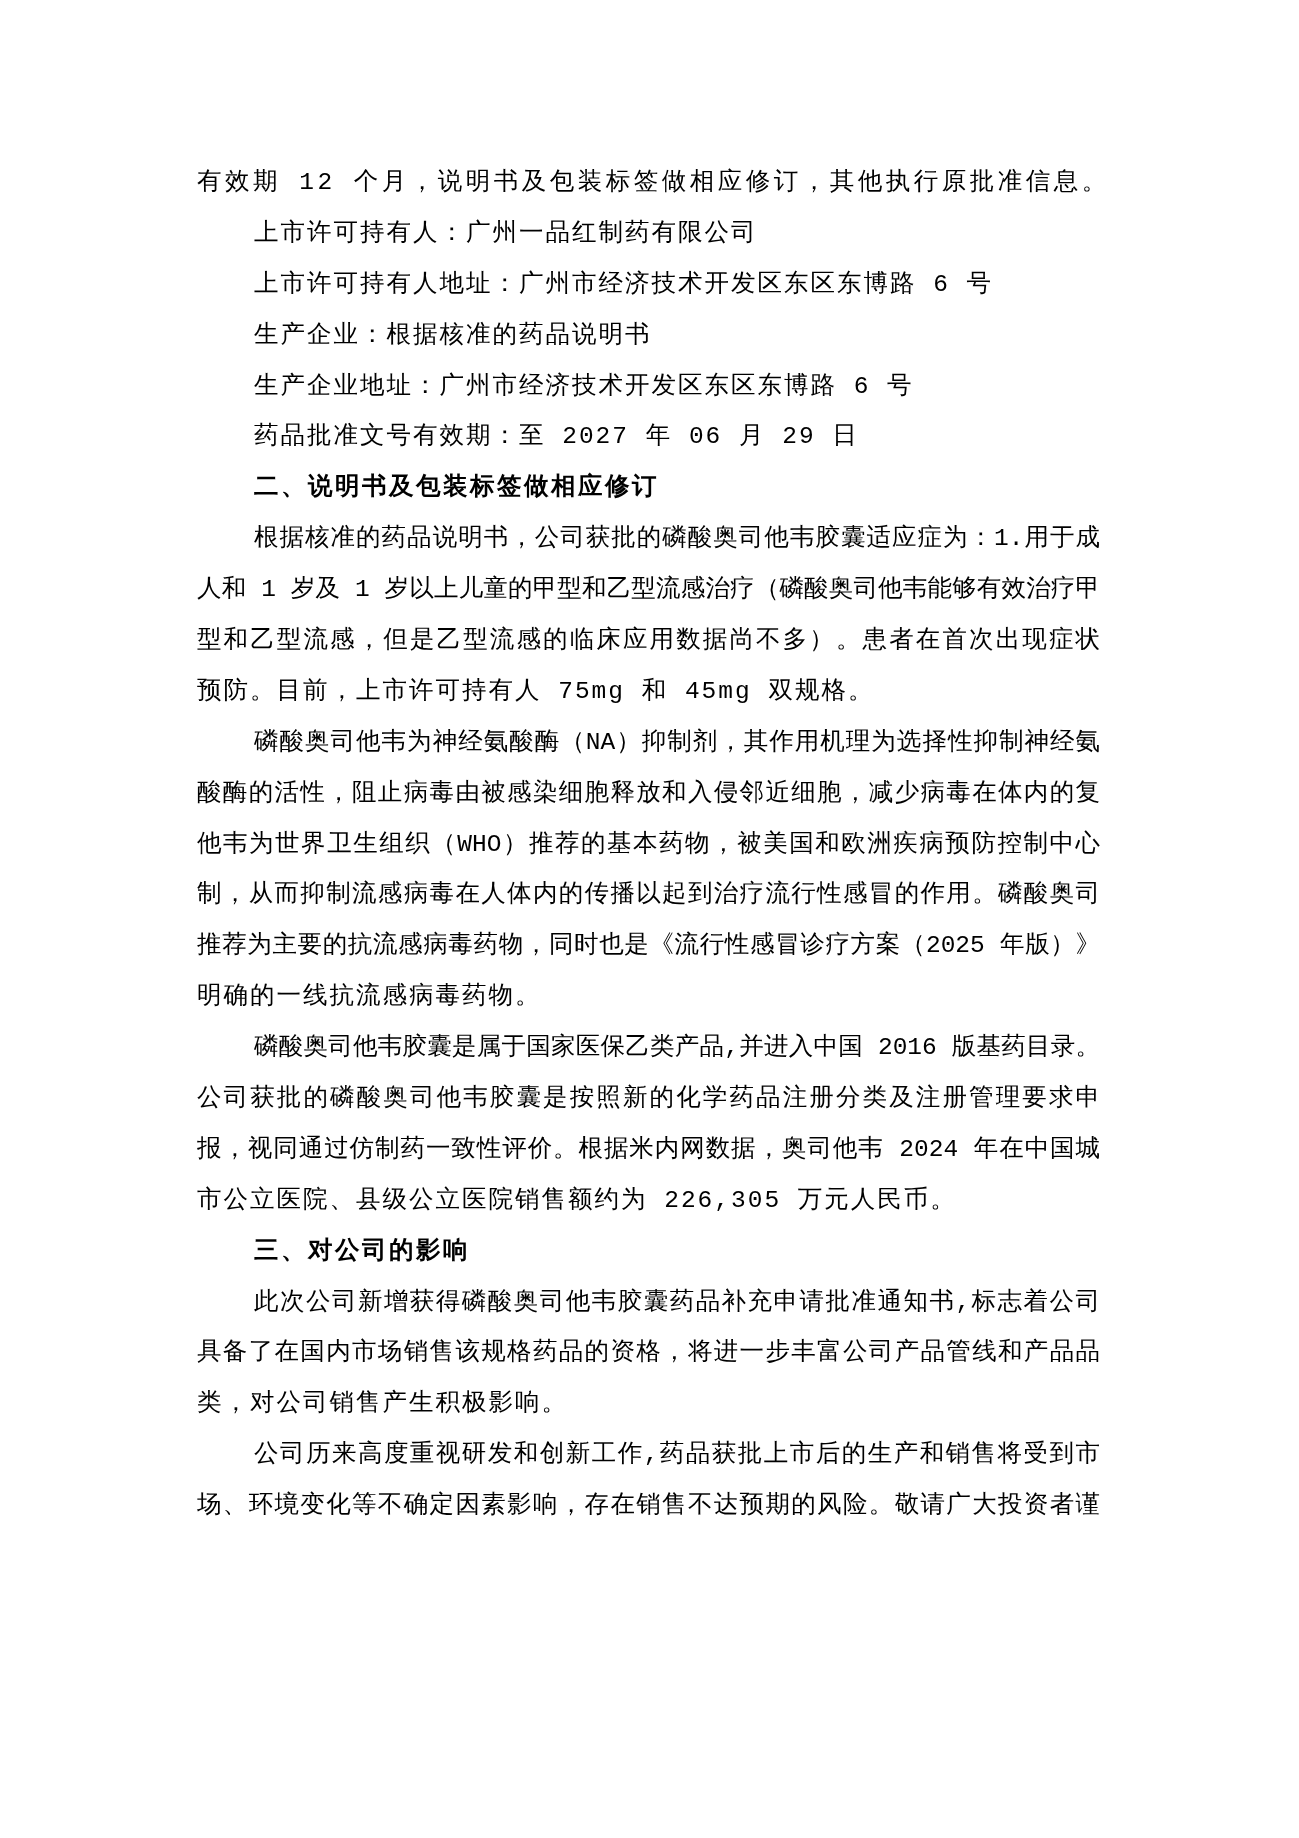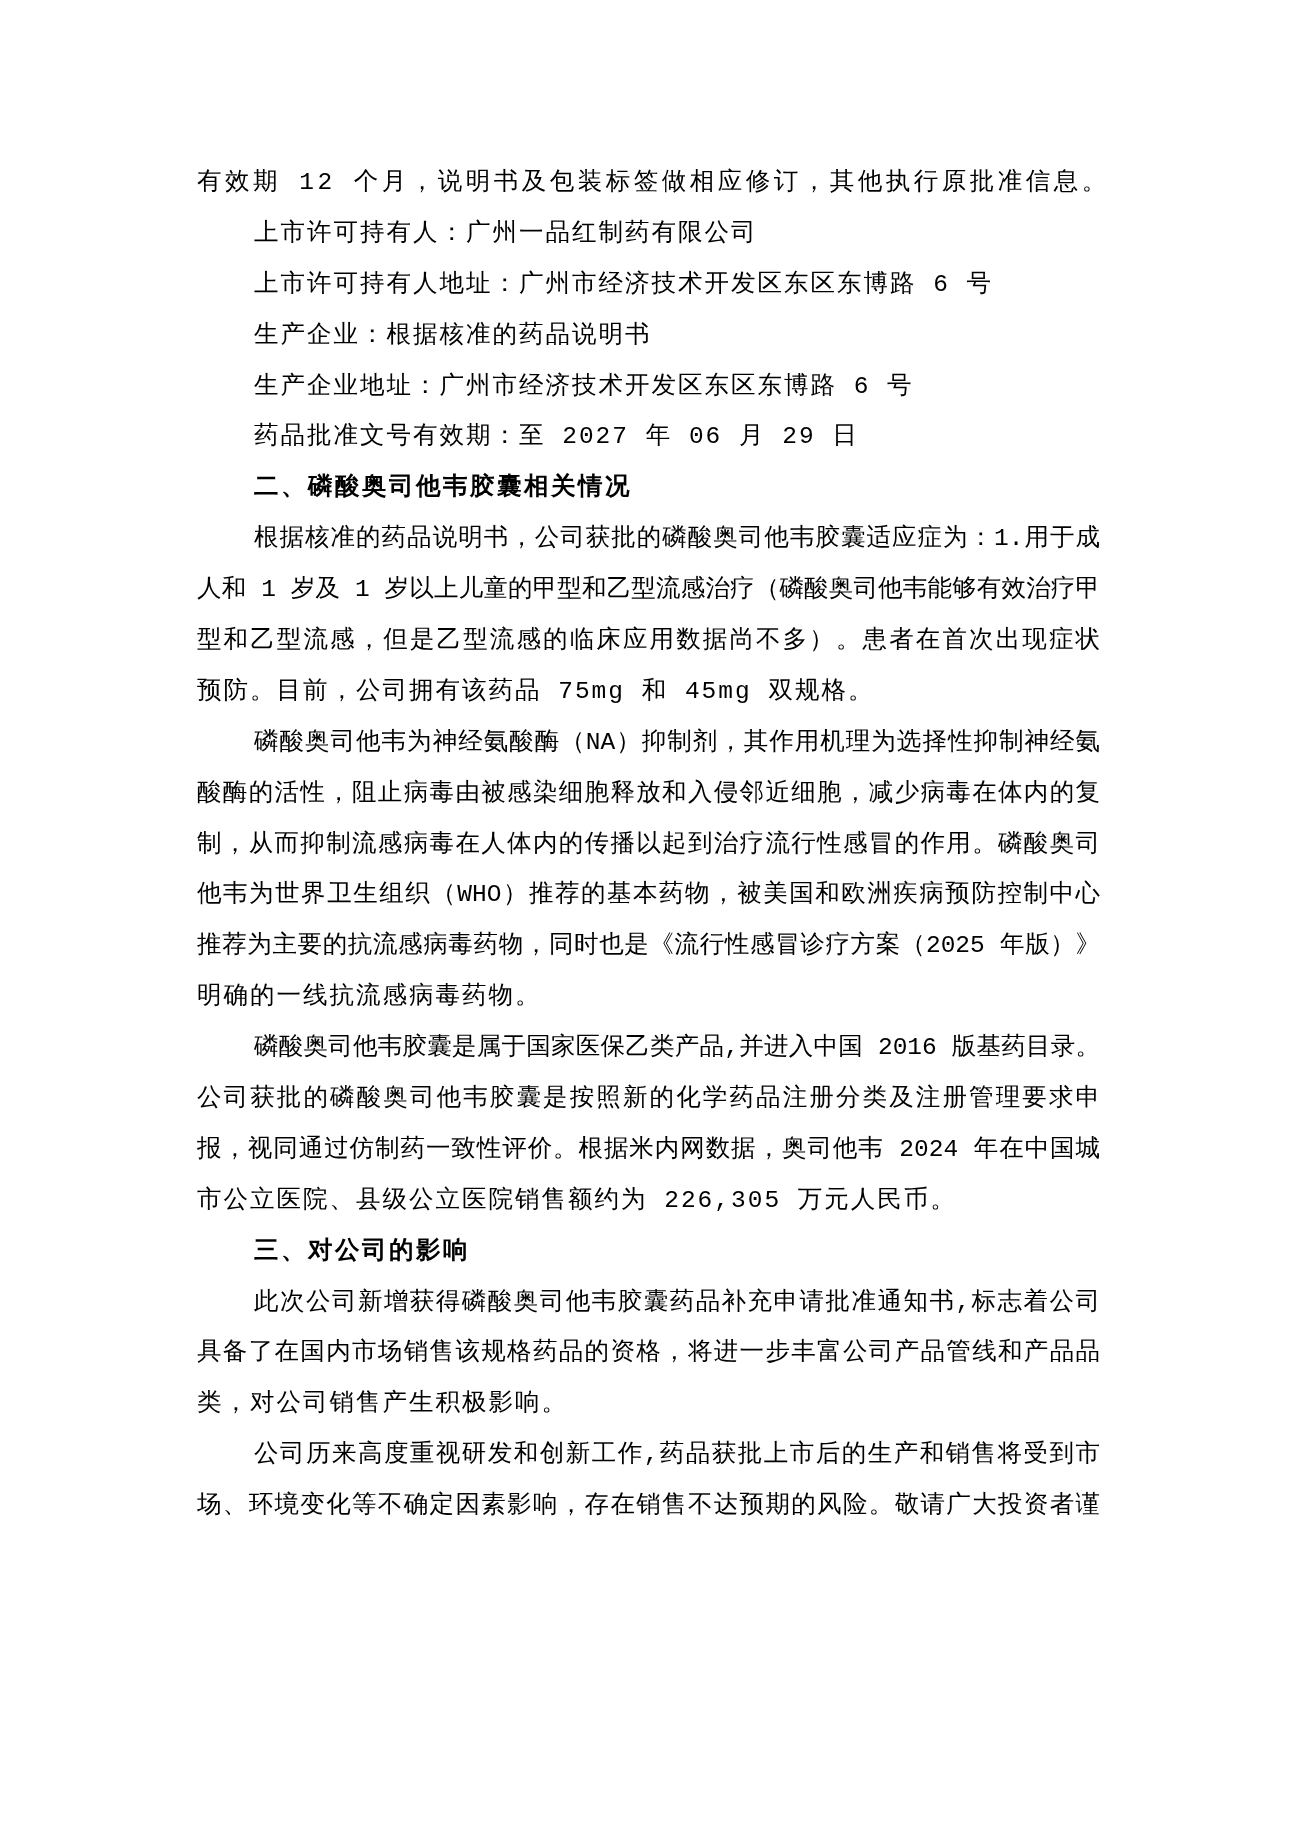--- a/index.html
+++ b/index.html
@@ -52,29 +52,29 @@
 <body>
 
 <div class="page" style="background: rgb(255, 255, 255); color: rgb(0, 0, 0);">
   <div class="text-block">
       <div class="line spread">有效期 12 个月，说明书及包装标签做相应修订，其他执行原批准信息。</div>
       <div class="line indent">上市许可持有人：广州一品红制药有限公司</div>
       <div class="line indent">上市许可持有人地址：广州市经济技术开发区东区东博路 6 号</div>
       <div class="line indent">生产企业：根据核准的药品说明书</div>
       <div class="line indent">生产企业地址：广州市经济技术开发区东区东博路 6 号</div>
       <div class="line indent">药品批准文号有效期：至 2027 年 06 月 29 日</div>
-      <div class="line indent heading">二、磷酸奥司他韦胶囊相关情况</div>
+      <div class="line indent heading">二、说明书及包装标签做相应修订</div>
       <div class="line indent fill">根据核准的药品说明书，公司获批的磷酸奥司他韦胶囊适应症为：1.用于成</div>
       <div class="line fill">人和 1 岁及 1 岁以上儿童的甲型和乙型流感治疗（磷酸奥司他韦能够有效治疗甲</div>
       <div class="line fill">型和乙型流感，但是乙型流感的临床应用数据尚不多）。患者在首次出现症状</div>
-      <div class="line">预防。目前，公司拥有该药品 75mg 和 45mg 双规格。</div>
+      <div class="line">预防。目前，上市许可持有人 75mg 和 45mg 双规格。</div>
       <div class="line indent fill">磷酸奥司他韦为神经氨酸酶（NA）抑制剂，其作用机理为选择性抑制神经氨</div>
       <div class="line fill">酸酶的活性，阻止病毒由被感染细胞释放和入侵邻近细胞，减少病毒在体内的复</div>
+      <div class="line fill">他韦为世界卫生组织（WHO）推荐的基本药物，被美国和欧洲疾病预防控制中心</div>
       <div class="line fill">制，从而抑制流感病毒在人体内的传播以起到治疗流行性感冒的作用。磷酸奥司</div>
-      <div class="line fill">他韦为世界卫生组织（WHO）推荐的基本药物，被美国和欧洲疾病预防控制中心</div>
       <div class="line fill">推荐为主要的抗流感病毒药物，同时也是《流行性感冒诊疗方案（2025 年版）》</div>
       <div class="line">明确的一线抗流感病毒药物。</div>
       <div class="line indent fill">磷酸奥司他韦胶囊是属于国家医保乙类产品,并进入中国 2016 版基药目录。</div>
       <div class="line fill">公司获批的磷酸奥司他韦胶囊是按照新的化学药品注册分类及注册管理要求申</div>
       <div class="line fill">报，视同通过仿制药一致性评价。根据米内网数据，奥司他韦 2024 年在中国城</div>
       <div class="line">市公立医院、县级公立医院销售额约为 226,305 万元人民币。</div>
       <div class="line indent heading">三、对公司的影响</div>
       <div class="line indent fill">此次公司新增获得磷酸奥司他韦胶囊药品补充申请批准通知书,标志着公司</div>
       <div class="line fill">具备了在国内市场销售该规格药品的资格，将进一步丰富公司产品管线和产品品</div>
       <div class="line">类，对公司销售产生积极影响。</div>

